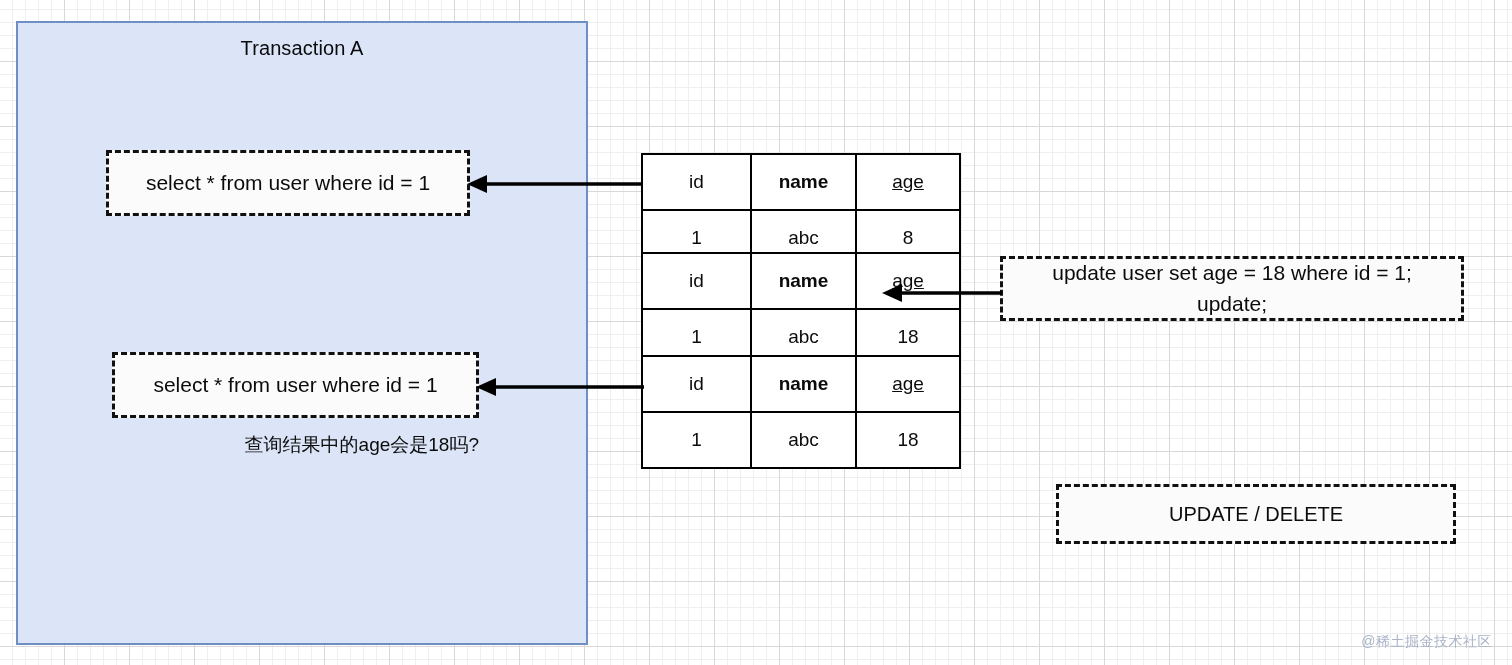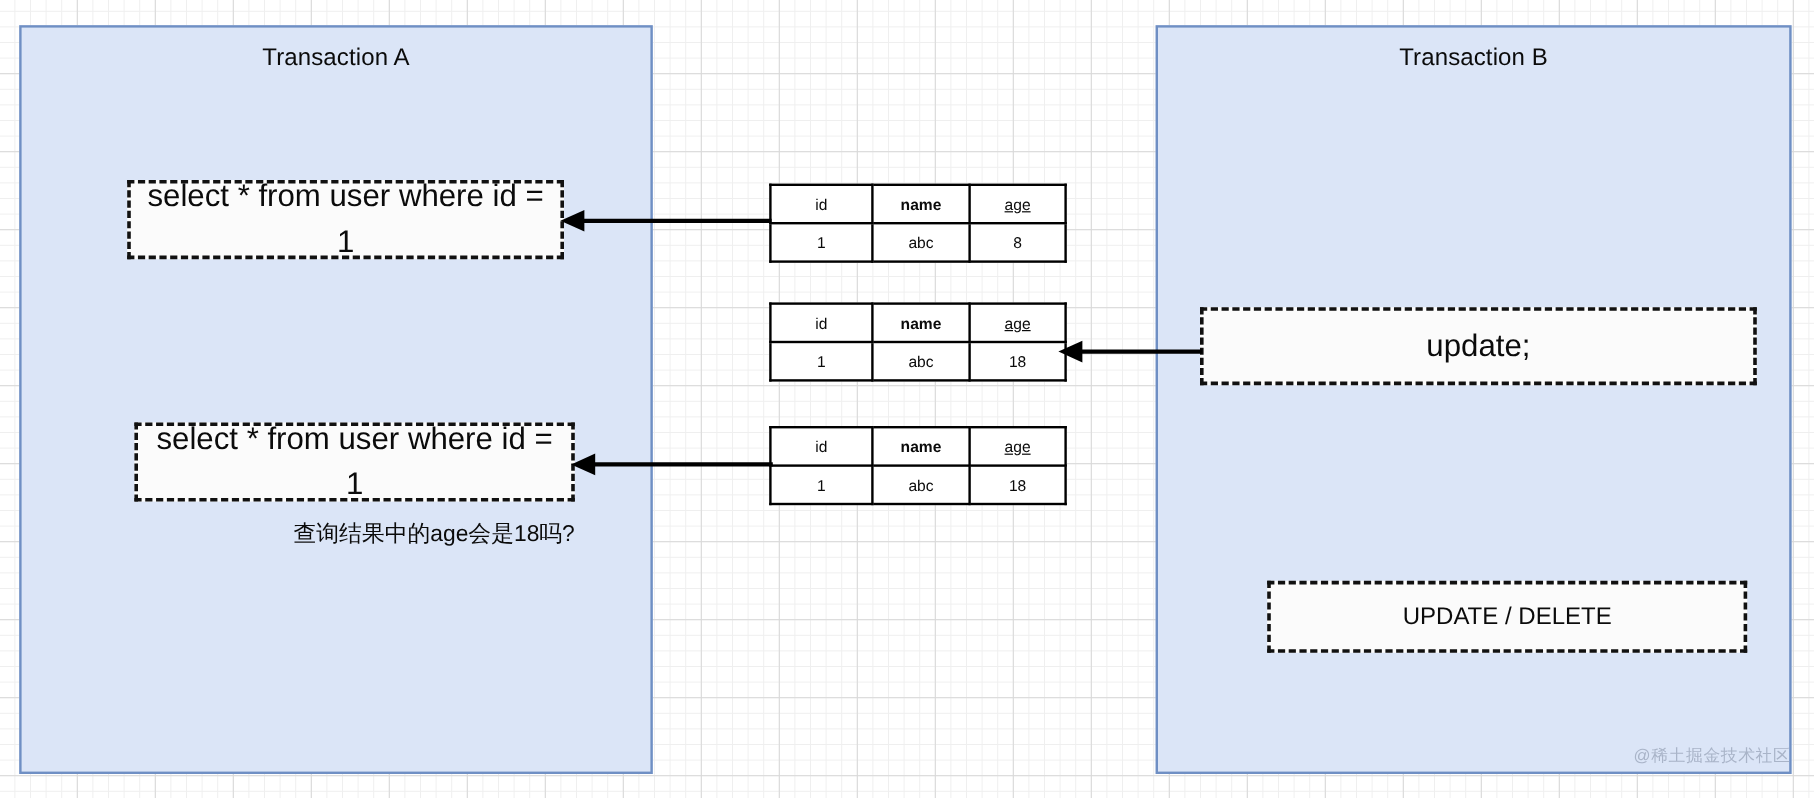--- a/index.html
+++ b/index.html
@@ -37,34 +37,34 @@
   .panel-title {
     position: absolute;
     top: 14px;
     left: 0;
     right: 0;
     text-align: center;
     font-size: 20px;
     color: #0b0b0b;
     letter-spacing: 0.1px;
   }
-  #panel-a { left: 16px; top: 21px; width: 528px; height: 624px; }
+  #panel-a { left: 16px; top: 21px; width: 572px; height: 624px; }
   #panel-b { left: 963px; top: 21px; width: 530px; height: 624px; }
 
   
   .stmt {
     position: absolute;
     box-sizing: border-box;
     border: 3px dashed #111111;
     background: #fbfbfb;
     display: flex;
     align-items: center;
     justify-content: center;
     text-align: center;
-    font-size: 26px;
+    font-size: 21px;
     color: #0b0b0b;
     line-height: 1.45;
     padding: 2px 8px;
   }
   #stmt-select-1 { left: 106px; top: 150px; width: 364px; height: 66px; }
   #stmt-select-2 { left: 112px; top: 352px; width: 367px; height: 66px; }
   #stmt-update   { left: 1000px; top: 256px; width: 464px; height: 65px; }
   #stmt-update-delete { left: 1056px; top: 484px; width: 400px; height: 60px; font-size: 20px; }
 
   .note-cn {
@@ -80,24 +80,24 @@
   
   .dtable {
     position: absolute;
     border-collapse: collapse;
     background: #ffffff;
     table-layout: fixed;
   }
   .dtable td {
     border: 2px solid #000000;
     text-align: center;
-    font-size: 13px;
+    font-size: 19px;
     color: #0b0b0b;
     height: 30px;
-    padding: 0;
+    padding: 12px;
     background: #ffffff;
   }
   .col-id   { width: 83px; }
   .col-name { width: 79px; font-weight: bold; }
   .col-age  { width: 78px; text-decoration: underline; }
 
   #table-1 { left: 641px; top: 153px; }
   #table-2 { left: 641px; top: 252px; }
   #table-3 { left: 641px; top: 355px; }
 
@@ -107,47 +107,45 @@
     overflow: visible;
   }
   #arrow-1 { left: 463px; top: 168px; }
   #arrow-2 { left: 878px; top: 277px; }
   #arrow-3 { left: 472px; top: 371px; }
 
   
   #watermark {
     position: absolute;
     right: 20px;
-    bottom: 26px;
+    bottom: 14px;
     font-size: 14px;
     color: #a9b4c8;
     letter-spacing: 0.5px;
   }
 </style>
 </head>
 <body>
 
 <div id="canvas">
 
   <div class="panel" id="panel-a">
     <div class="panel-title">Transaction A</div>
   </div>
 
-  <div class="panel" id="panel-b">
-    <div class="panel-title">Transaction B</div>
-  </div>
 
   <div class="stmt" id="stmt-select-1">select * from user where id = 1</div>
 
   <div class="stmt" id="stmt-select-2">select * from user where id = 1</div>
 
   <div class="note-cn">查询结果中的age会是18吗?</div>
 
   <div class="stmt" id="stmt-update">
     <div>
+      <div>update user set age = 18 where id = 1;</div>
       <div>update;</div>
     </div>
   </div>
 
   <div class="stmt" id="stmt-update-delete">UPDATE / DELETE</div>
 
   <table class="dtable" id="table-1">
     <tbody>
         <tr>
       <td class="col-id">id</td>

